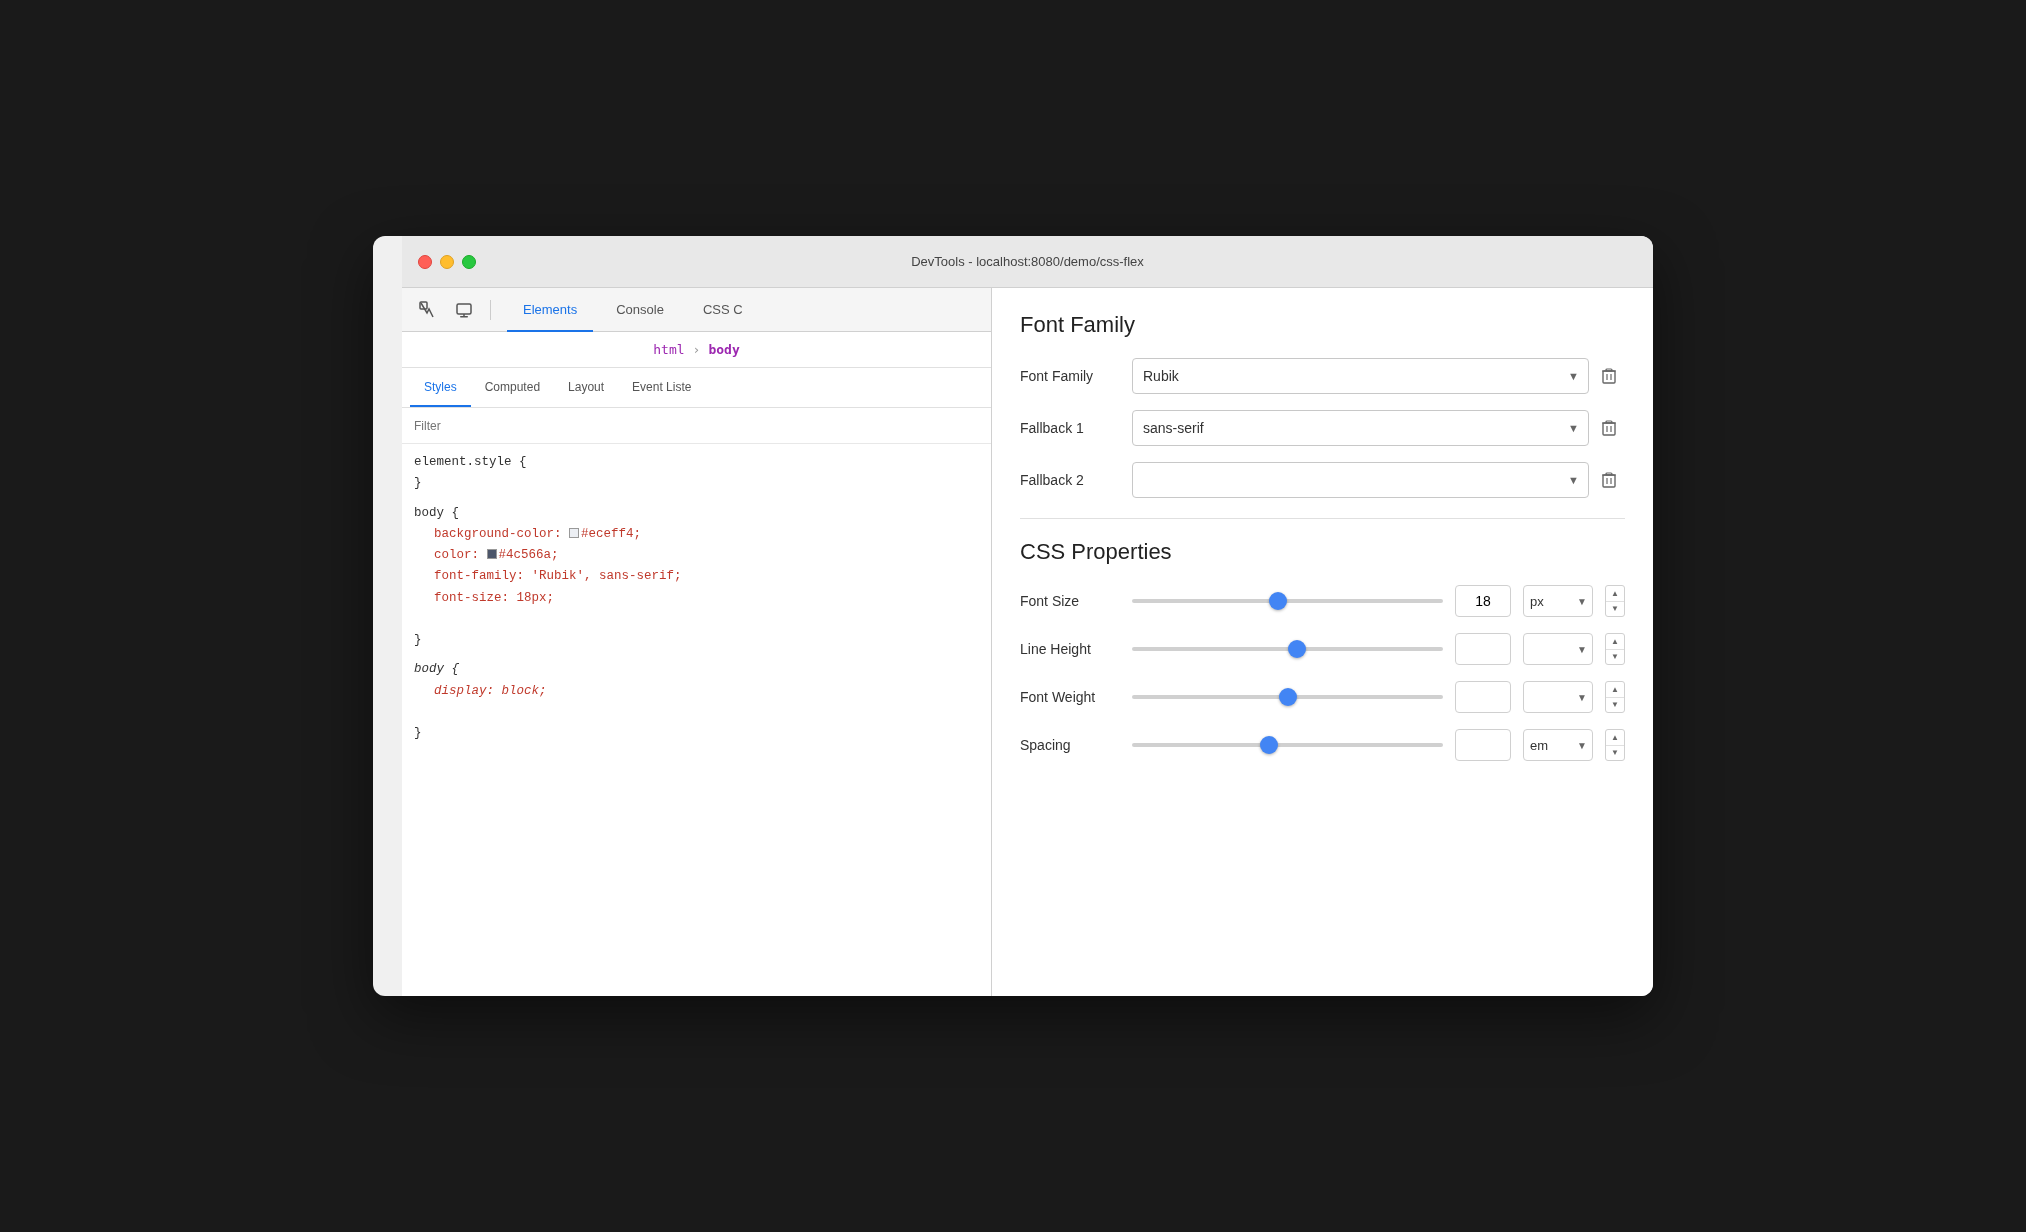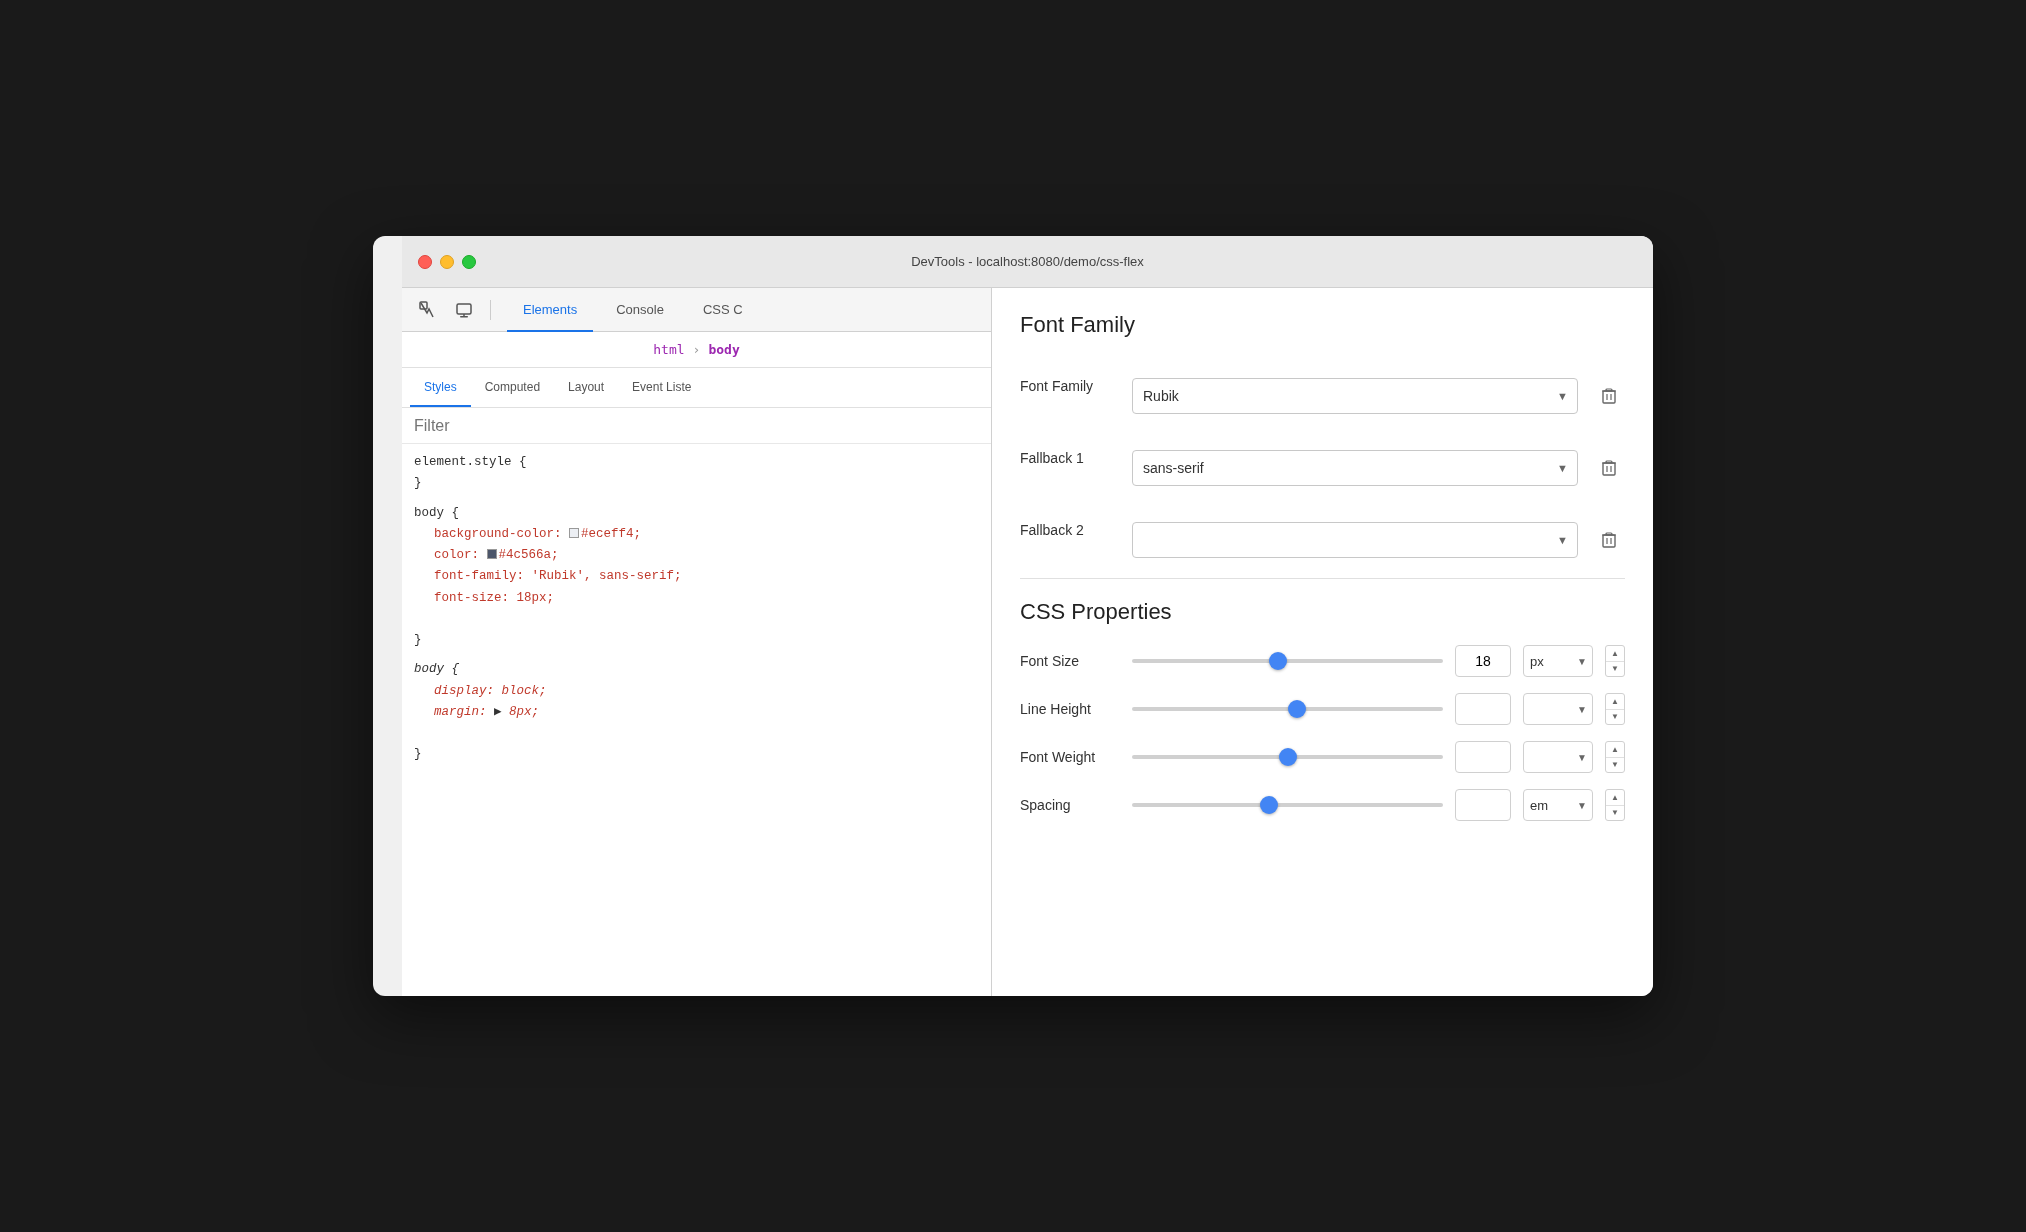--- a/index.html
+++ b/index.html
@@ -197,21 +197,21 @@
     .filter-bar {
       height: 36px;
       display: flex;
       align-items: center;
       padding: 0 12px;
       border-bottom: 1px solid #e8e8e8;
       background: #fff;
     }
 
     .filter-input {
-      font-size: 16px;
+      font-size: 12px;
       color: #999;
       border: none;
       outline: none;
       background: transparent;
       width: 100%;
     }
 
     
     .css-editor {
       flex: 1;
@@ -276,23 +276,22 @@
     .prop-label {
       font-size: 14px;
       color: #333;
       width: 100px;
       flex-shrink: 0;
     }
 
     .prop-select-container {
       display: flex;
       align-items: center;
-      gap: 15px;
+      gap: 4px;
       flex: 1;
-      margin-top: 20px;
     }
 
     .select-wrapper {
       position: relative;
       flex: 1;
     }
 
     .select-wrapper select {
       width: 100%;
       height: 36px;
@@ -523,23 +522,20 @@
             font-size: <span class="css-value">18px;</span>
           </span>
           <br>
           <span class="css-brace">}</span>
         </div>
 
         <div class="css-rule">
           <span class="css-selector-italic"><em>body</em> <em>{</em></span><br>
           <span class="css-prop-italic">
             <em>display: <span class="css-value">block;</span></em>
-          </span>
-          <span class="css-prop-italic">
-            <em>margin: <span class="margin-arrow">▶</span> <span class="css-value">8px;</span></em>
           </span>
           <br>
           <span class="css-brace">}</span>
         </div>
 
       </div>
     </div>
 
     <div class="right-panel">
 

